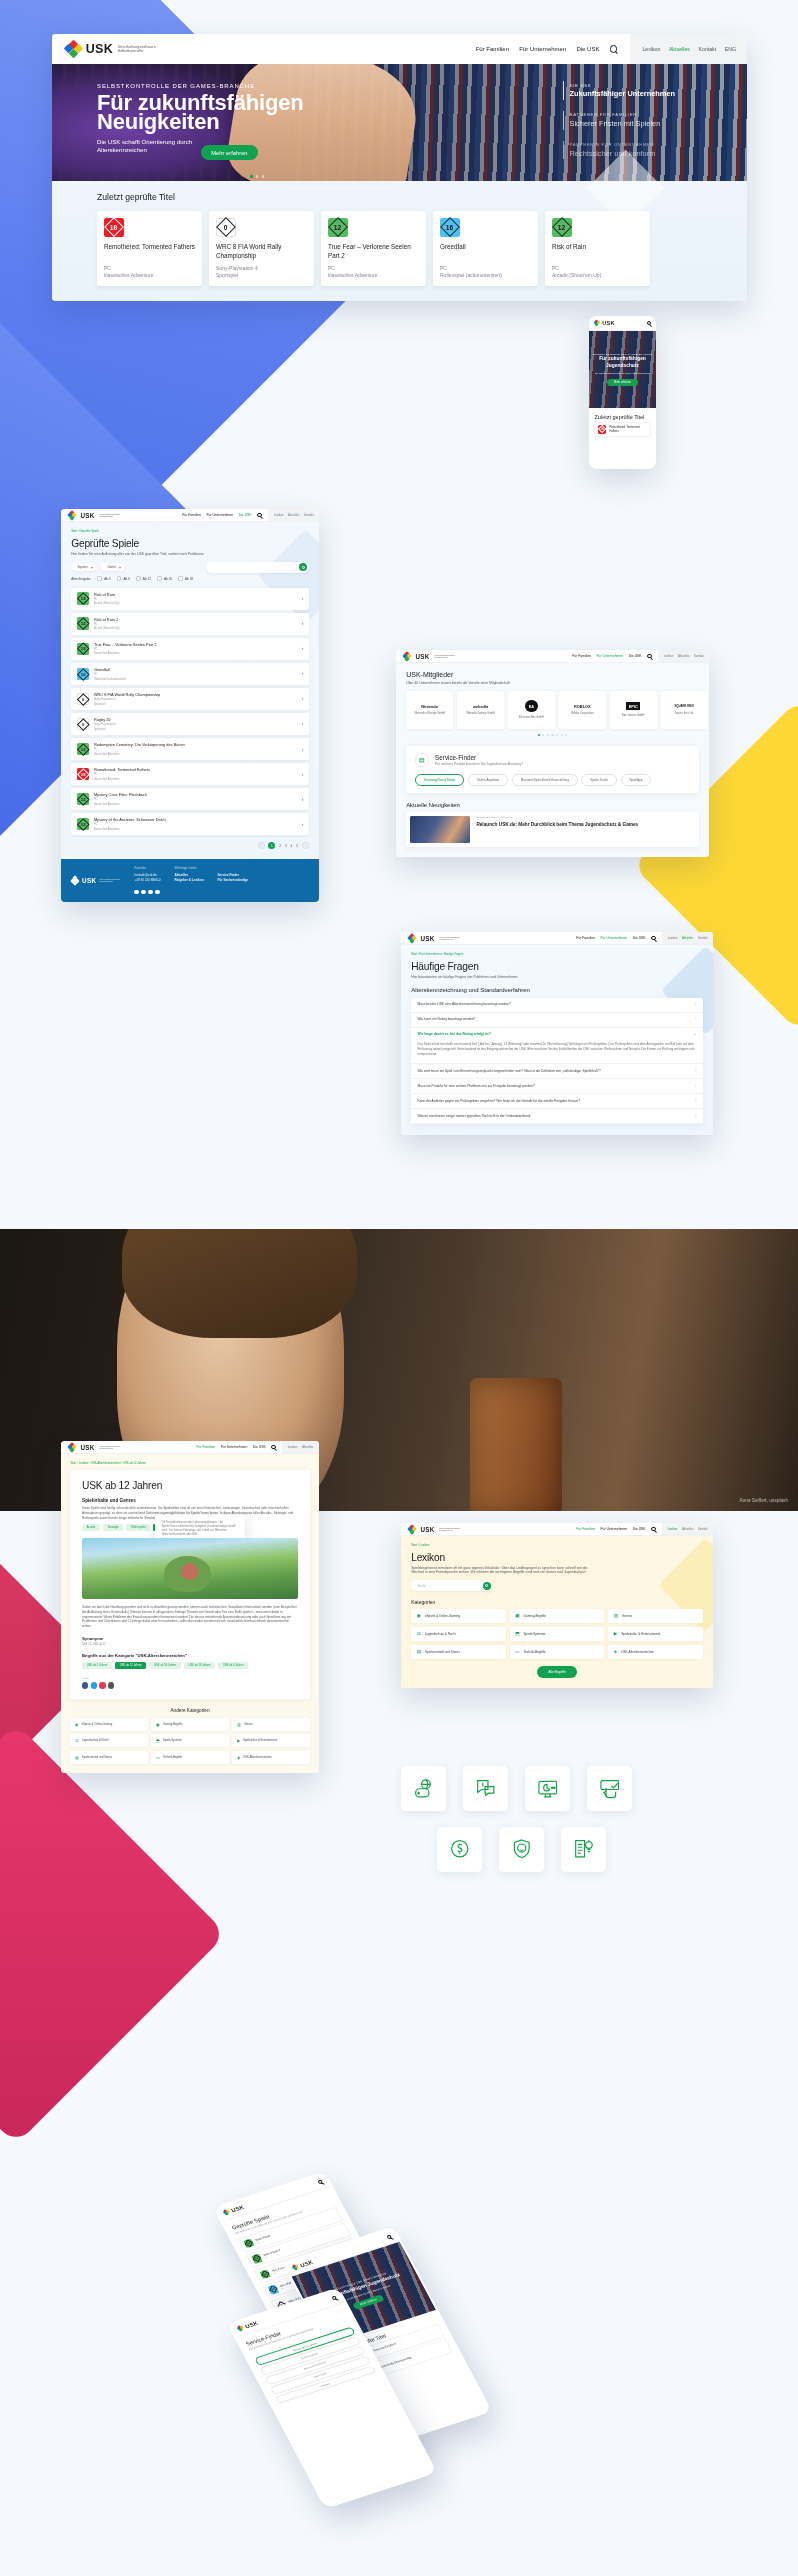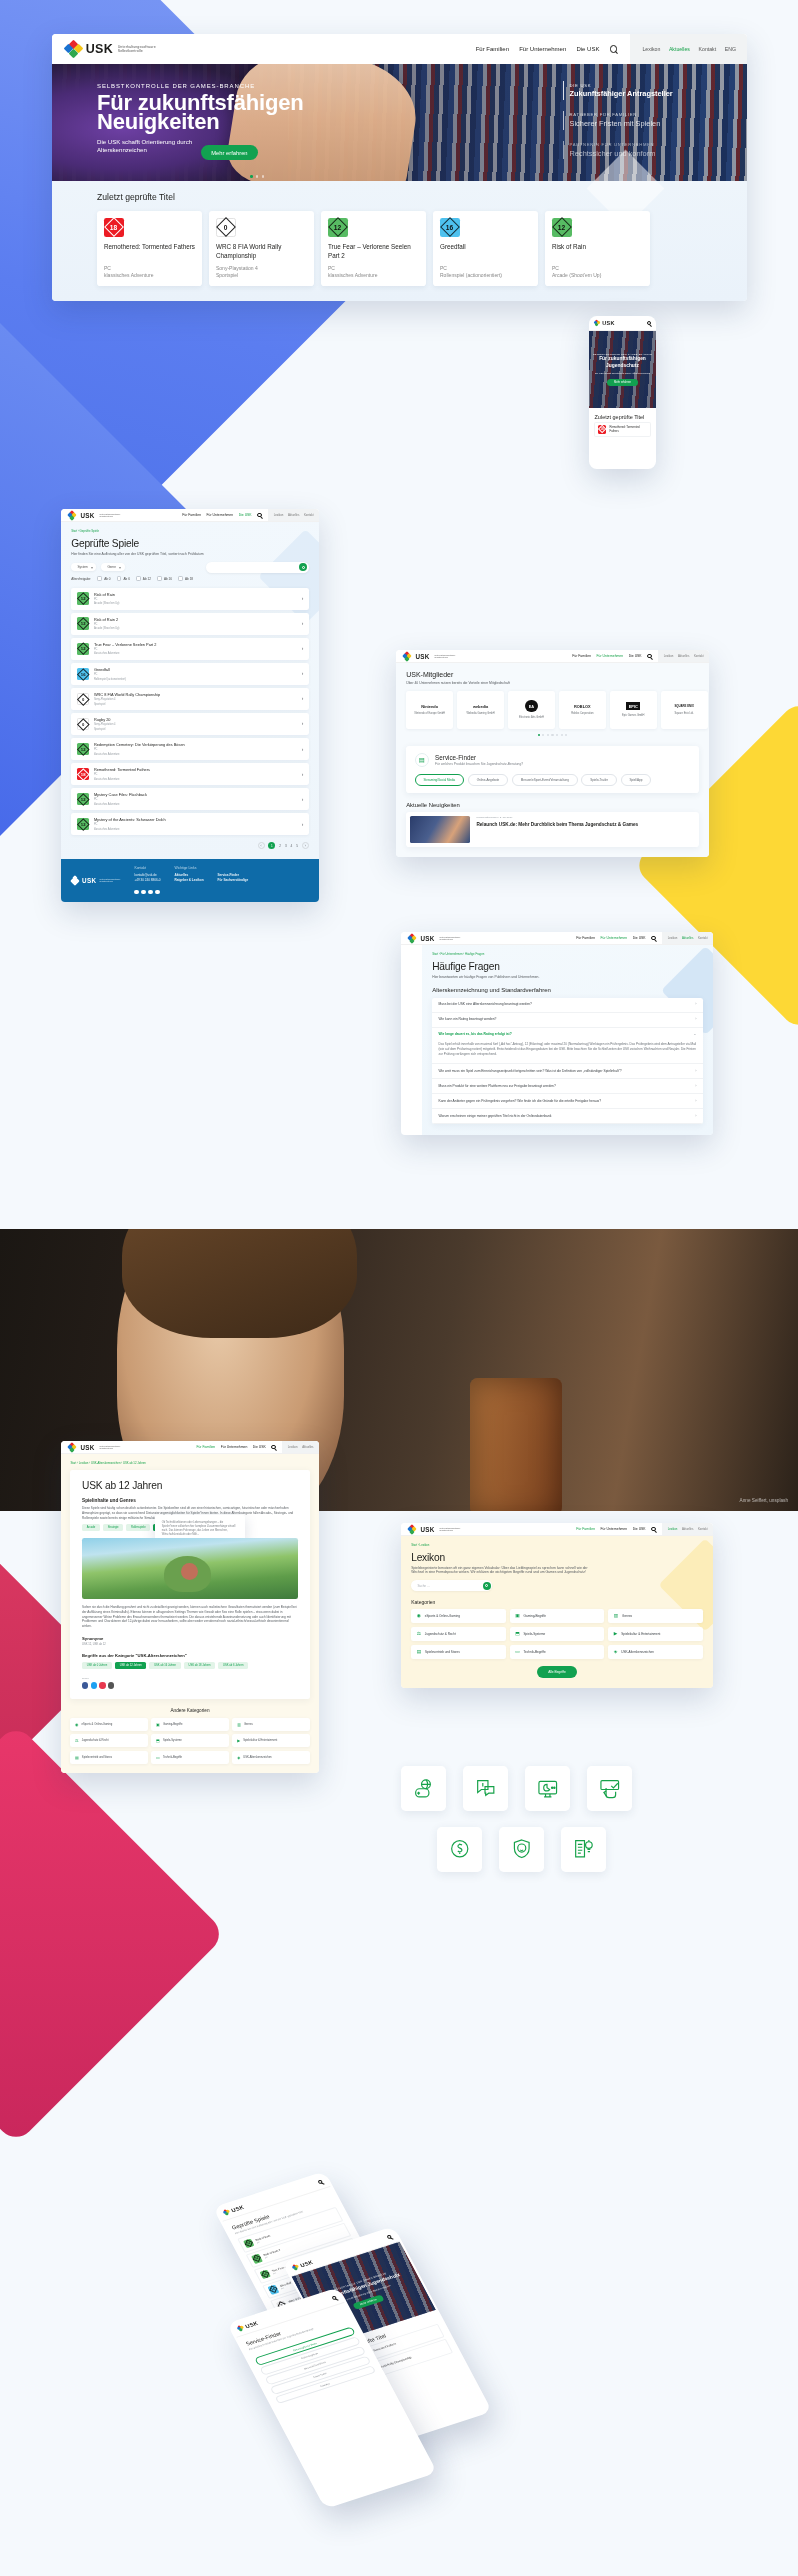--- a/index.html
+++ b/index.html
@@ -177,21 +177,21 @@
   .tag.on{border-color:#12a150;color:#12a150;}
   .news{margin-top:8.6px;}
   .news h3{font-size:5.9px;font-weight:normal;color:#1d1d1b;margin-bottom:4.7px;}
   .ncard{background:#fff;border-radius:3.1px;display:flex;gap:6.3px;padding:3.9px;box-shadow:0 1.6px 6.3px rgba(30,50,90,.06);}
   .nimg{width:60px;height:27px;border-radius:1.6px;flex:0 0 auto;
     background:linear-gradient(120deg,#2a3c6a 0%,#4a5f8e 40%,#d8a27a 70%,#2f4b7c 100%);}
   .nmeta{font-size:2.5px;color:#9aa0a6;}
   .ntitle{font-size:4.7px;line-height:6.3px;color:#1d1d1b;font-weight:bold;margin-top:2.3px;}
 
   
-  .faq-body{background:linear-gradient(175deg,#f3f9fd,#eef6fc);padding:7px 10.2px 11px;position:relative;margin-left:21px;}
+  .faq-body{background:linear-gradient(175deg,#f3f9fd,#eef6fc);padding:7px 10.2px 11px;position:relative;}
   .faq-body::after{content:"";position:absolute;right:-23.5px;top:14px;width:63px;height:63px;background:#cfe3f4;opacity:.85;transform:rotate(45deg);border-radius:4.7px;}
   .faq-in{position:relative;z-index:2;}
   .faq-h2{font-size:6px;color:#1d1d1b;margin:7.8px 0 4.7px;}
   .faq-list{background:#fff;border-radius:2.3px;box-shadow:0 1.6px 6.3px rgba(30,50,90,.06);overflow:hidden;}
   .faq-q{display:flex;gap:4.7px;align-items:flex-start;padding:4.7px 6.3px;border-bottom:0.8px solid #f0f2f4;font-size:3.3px;line-height:4.7px;color:#3c4146;}
   .faq-q .c{margin-left:auto;color:#9aa0a6;font-size:3.9px;}
   .faq-q.open{color:#12a150;font-weight:bold;border-bottom:none;}
   .faq-a{padding:0 6.3px 6.3px;font-size:3.1px;line-height:4.9px;color:#6c7278;border-bottom:0.8px solid #f0f2f4;}
 
   
@@ -337,21 +337,21 @@
       </div>
       <button class="hero-cta">Mehr erfahren</button>
       <div class="hero-dots">
         <i class="on"></i>
           <i></i>
           <i></i>
       </div>
       <div class="hero-side">
         <div class="hs-item">
           <div class="hs-k">DIE USK</div>
-          <div class="hs-t">Zukunftsfähiger Antragsteller</div>
+          <div class="hs-t">Zukunftsfähiger Unternehmen</div>
         </div>
         <div class="hs-item">
           <div class="hs-k">RATGEBER FÜR FAMILIEN</div>
           <div class="hs-t">Sicherer Fristen mit Spielen</div>
         </div>
         <div class="hs-item">
           <div class="hs-k">PARTNERIN FÜR UNTERNEHMEN</div>
           <div class="hs-t">Rechtssicher und konform</div>
         </div>
       </div>

